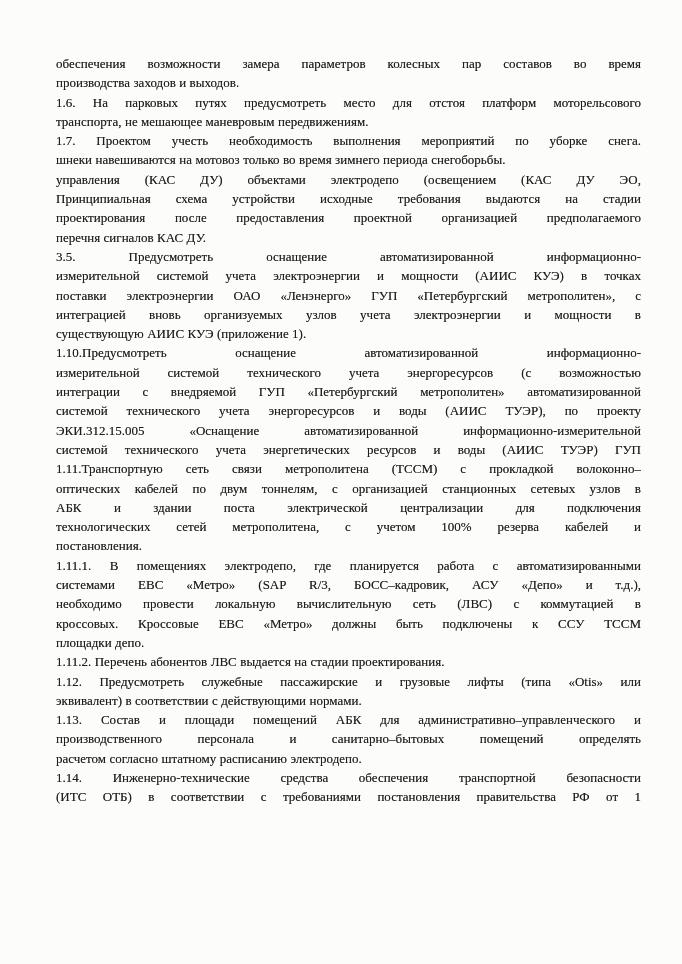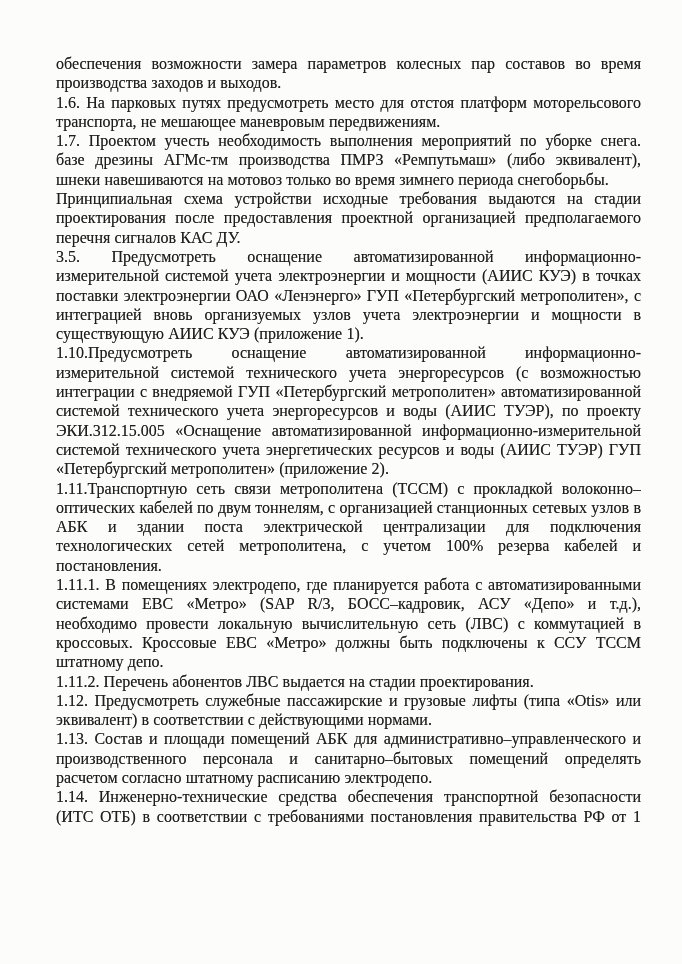--- a/index.html
+++ b/index.html
@@ -16,21 +16,21 @@
     overflow: hidden;
     font-family: "Liberation Serif", "DejaVu Serif", serif;
   }
   .textblock {
     position: absolute;
     left: 56px;
     top: 54px;
     width: 585px;
   }
   .line {
-    font-size: 16px;
+    font-size: 13px;
     line-height: 19.3px;
     height: 19.3px;
     overflow: hidden;
     color: #1e1e1e;
     text-align: justify;
     text-align-last: justify;
     text-shadow: 0 0 0.4px rgba(20,20,20,0.55);
     word-spacing: 0.2px;
   }
   .line.end {
@@ -40,47 +40,46 @@
 </head>
 <body>
 
 <div class="page">
   <div class="textblock">
       <div class="line">обеспечения возможности замера параметров колесных пар составов во время</div>
       <div class="line end">производства заходов и выходов.</div>
       <div class="line">1.6. На парковых путях предусмотреть место для отстоя платформ моторельсового</div>
       <div class="line end">транспорта, не мешающее маневровым передвижениям.</div>
       <div class="line">1.7. Проектом учесть необходимость выполнения мероприятий по уборке снега.</div>
-      <div class="line">базе дрезины АГМс-тм производства ПМРЗ «Ремпутьмаш» (либо эквивалент),</div>
       <div class="line end">шнеки навешиваются на мотовоз только во время зимнего периода снегоборьбы.</div>
+      <div class="line">управления (КАС ДУ) объектами электродепо (освещением (КАС ДУ ЭО,</div>
       <div class="line">Принципиальная схема устройстви исходные требования выдаются на стадии</div>
       <div class="line">проектирования после предоставления проектной организацией предполагаемого</div>
       <div class="line end">перечня сигналов КАС ДУ.</div>
       <div class="line">3.5. Предусмотреть оснащение автоматизированной информационно-</div>
       <div class="line">измерительной системой учета электроэнергии и мощности (АИИС КУЭ) в точках</div>
       <div class="line">поставки электроэнергии ОАО «Ленэнерго» ГУП «Петербургский метрополитен», с</div>
       <div class="line">интеграцией вновь организуемых узлов учета электроэнергии и мощности в</div>
       <div class="line end">существующую АИИС КУЭ (приложение 1).</div>
       <div class="line">1.10.Предусмотреть оснащение автоматизированной информационно-</div>
       <div class="line">измерительной системой технического учета энергоресурсов (с возможностью</div>
       <div class="line">интеграции с внедряемой ГУП «Петербургский метрополитен» автоматизированной</div>
       <div class="line">системой технического учета энергоресурсов и воды (АИИС ТУЭР), по проекту</div>
       <div class="line">ЭКИ.312.15.005 «Оснащение автоматизированной информационно-измерительной</div>
       <div class="line">системой технического учета энергетических ресурсов и воды (АИИС ТУЭР) ГУП</div>
-      <div class="line end">«Петербургский метрополитен» (приложение 2).</div>
       <div class="line">1.11.Транспортную сеть связи метрополитена (ТССМ) с прокладкой волоконно–</div>
       <div class="line">оптических кабелей по двум тоннелям, с организацией станционных сетевых узлов в</div>
       <div class="line">АБК и здании поста электрической централизации для подключения</div>
       <div class="line">технологических сетей метрополитена, с учетом 100% резерва кабелей и</div>
       <div class="line end">постановления.</div>
       <div class="line">1.11.1. В помещениях электродепо, где планируется работа с автоматизированными</div>
       <div class="line">системами ЕВС «Метро» (SAP R/3, БОСС–кадровик, АСУ «Депо» и т.д.),</div>
       <div class="line">необходимо провести локальную вычислительную сеть (ЛВС) с коммутацией в</div>
       <div class="line">кроссовых. Кроссовые ЕВС «Метро» должны быть подключены к ССУ ТССМ</div>
-      <div class="line end">штатному депо.</div>
+      <div class="line end">площадки депо.</div>
       <div class="line end">1.11.2. Перечень абонентов ЛВС выдается на стадии проектирования.</div>
       <div class="line">1.12. Предусмотреть служебные пассажирские и грузовые лифты (типа «Otis» или</div>
       <div class="line end">эквивалент) в соответствии с действующими нормами.</div>
       <div class="line">1.13. Состав и площади помещений АБК для административно–управленческого и</div>
       <div class="line">производственного персонала и санитарно–бытовых помещений определять</div>
       <div class="line end">расчетом согласно штатному расписанию электродепо.</div>
       <div class="line">1.14. Инженерно-технические средства обеспечения транспортной безопасности</div>
       <div class="line">(ИТС ОТБ) в соответствии с требованиями постановления правительства РФ от 1</div>
     </div>
 </div>

